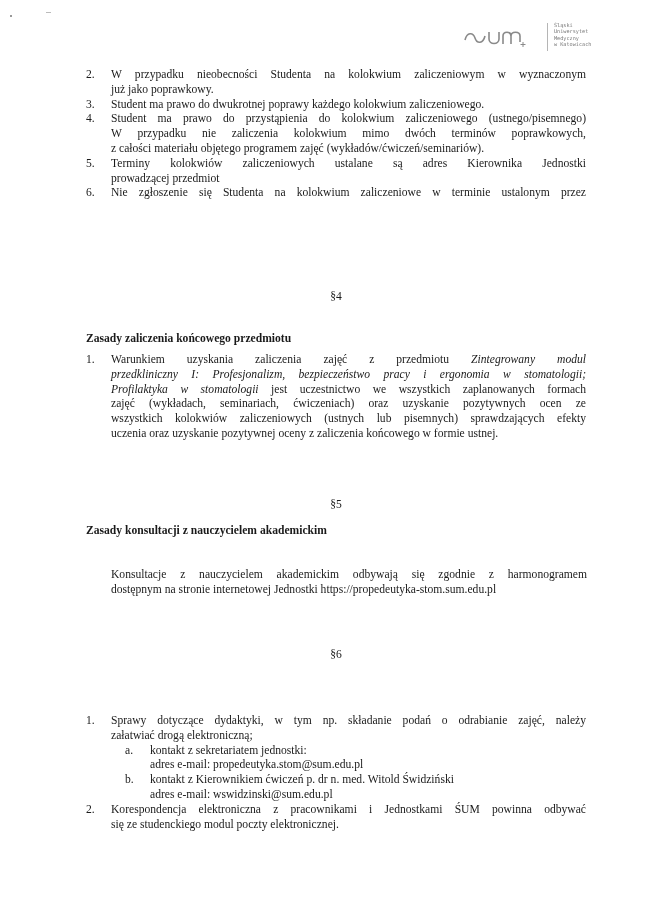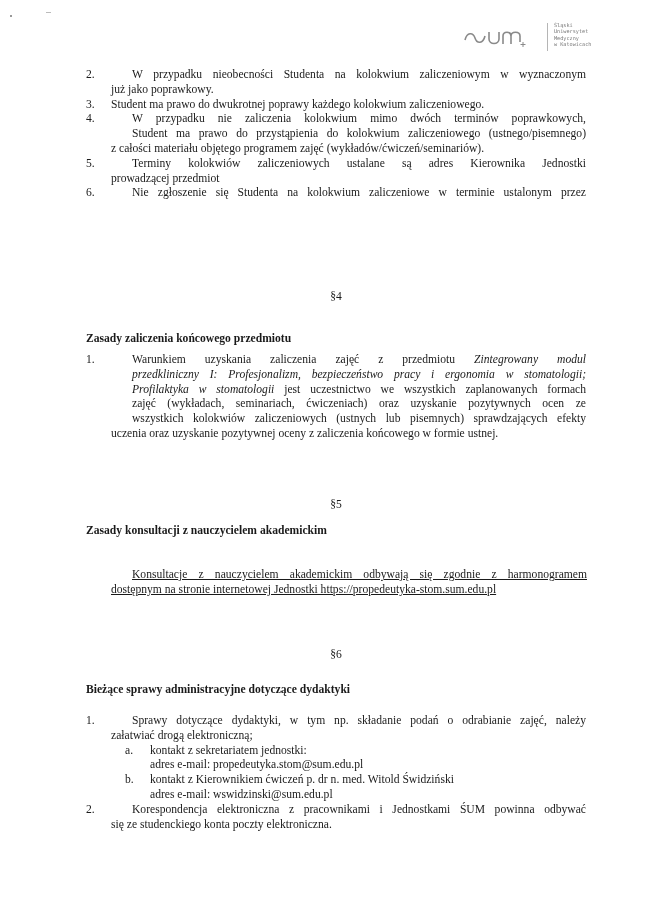--- a/index.html
+++ b/index.html
@@ -10,22 +10,22 @@
     .logo { position: absolute; left: 463px; top: 22px; width: 140px; height: 30px; }
     .logo-mark { position: absolute; left: 0; top: 4px; width: 70px; height: 22px; }
     .logo-sep { position: absolute; left: 84px; top: 1px; width: 1px; height: 28px; background: #b5b5b5; }
     .logo-text { position: absolute; left: 91px; top: 0px; font-family: "DejaVu Sans Mono", monospace; font-size: 5.2px; line-height: 6.4px; color: #777; }
     .content { position: absolute; left: 86px; top: 68px; width: 500px; }
     ol.list { margin: 0; padding: 0; list-style: none; }
     ol.list li { position: relative; padding-left: 25px; text-align: justify; }
     ol.list li .num { position: absolute; left: 0; top: 0; width: 22px; }
     .sec-num { text-align: center; width: 500px; position: absolute; left: 86px; }
     .sec-title { position: absolute; left: 86px; font-weight: bold; }
-    .para { position: absolute; left: 111px; width: 476px; text-align: justify; text-decoration: underline; }
-    .just-line { text-align: justify; text-align-last: justify; display: block; margin-left: 21px; }
+    .para { position: absolute; left: 111px; width: 476px; text-align: justify; }
+    .just-line { text-align: justify; text-align-last: justify; display: block; }
     .sub { list-style: none; margin: 0; padding: 0; }
     .sub li { position: relative; padding-left: 28px; }
     .sub li .num { position: absolute; left: 0; top: 0; }
     em { }
   </style>
 </head>
 <body>
 
 <div class="page">
   <div class="specks"></div>
@@ -53,22 +53,22 @@
         <span class="num">2.</span>
         <span class="just-line">W przypadku nieobecności Studenta na kolokwium zaliczeniowym w wyznaczonym</span>
         <span>już jako poprawkowy.</span>
       </li>
       <li>
         <span class="num">3.</span>
         <span>Student ma prawo do dwukrotnej poprawy każdego kolokwium zaliczeniowego.</span>
       </li>
       <li>
         <span class="num">4.</span>
+        <span class="just-line">Student ma prawo do przystąpienia do kolokwium zaliczeniowego (ustnego/pisemnego)</span>
         <span class="just-line">W przypadku nie zaliczenia kolokwium mimo dwóch terminów poprawkowych,</span>
-        <span class="just-line">Student ma prawo do przystąpienia do kolokwium zaliczeniowego (ustnego/pisemnego)</span>
         <span>z całości materiału objętego programem zajęć (wykładów/ćwiczeń/seminariów).</span>
       </li>
       <li>
         <span class="num">5.</span>
         <span class="just-line">Terminy kolokwiów zaliczeniowych ustalane są adres Kierownika Jednostki</span>
         <span>prowadzącej przedmiot</span>
       </li>
       <li>
         <span class="num">6.</span>
         <span class="just-line">Nie zgłoszenie się Studenta na kolokwium zaliczeniowe w terminie ustalonym przez</span>
@@ -93,21 +93,20 @@
   </div>
 
   <div class="sec-num" style="top:498px;">§5</div>
   <div class="sec-title" style="top:524px;">Zasady konsultacji z nauczycielem akademickim</div>
   <div class="para" style="top:568px;">
     <span class="just-line">Konsultacje z nauczycielem akademickim odbywają się zgodnie z harmonogramem</span>
     <span>dostępnym na stronie internetowej Jednostki https://propedeutyka-stom.sum.edu.pl</span>
   </div>
 
   <div class="sec-num" style="top:648px;">§6</div>
-  <div class="sec-title" style="top:683px;">Bieżące sprawy administracyjne dotyczące dydaktyki</div>
   <div class="content" style="top:714px;">
     <ol class="list">
       <li>
         <span class="num">1.</span>
         <span class="just-line">Sprawy dotyczące dydaktyki, w tym np. składanie podań o odrabianie zajęć, należy</span>
         <span>załatwiać drogą elektroniczną;</span>
         <ol class="sub" style="margin-left:14px;">
           <li>
             <span class="num">a.</span>
             <div>kontakt z sekretariatem jednostki:</div>
@@ -116,17 +115,17 @@
           <li>
             <span class="num">b.</span>
             <div>kontakt z Kierownikiem ćwiczeń p. dr n. med. Witold Świdziński</div>
             <div>adres e-mail: wswidzinski@sum.edu.pl</div>
           </li>
         </ol>
       </li>
       <li>
         <span class="num">2.</span>
         <span class="just-line">Korespondencja elektroniczna z pracownikami i Jednostkami ŚUM powinna odbywać</span>
-        <span>się ze studenckiego konta poczty elektroniczna.</span>
+        <span>się ze studenckiego modul poczty elektronicznej.</span>
       </li>
     </ol>
   </div>
 </div>
 
 </body></html>

